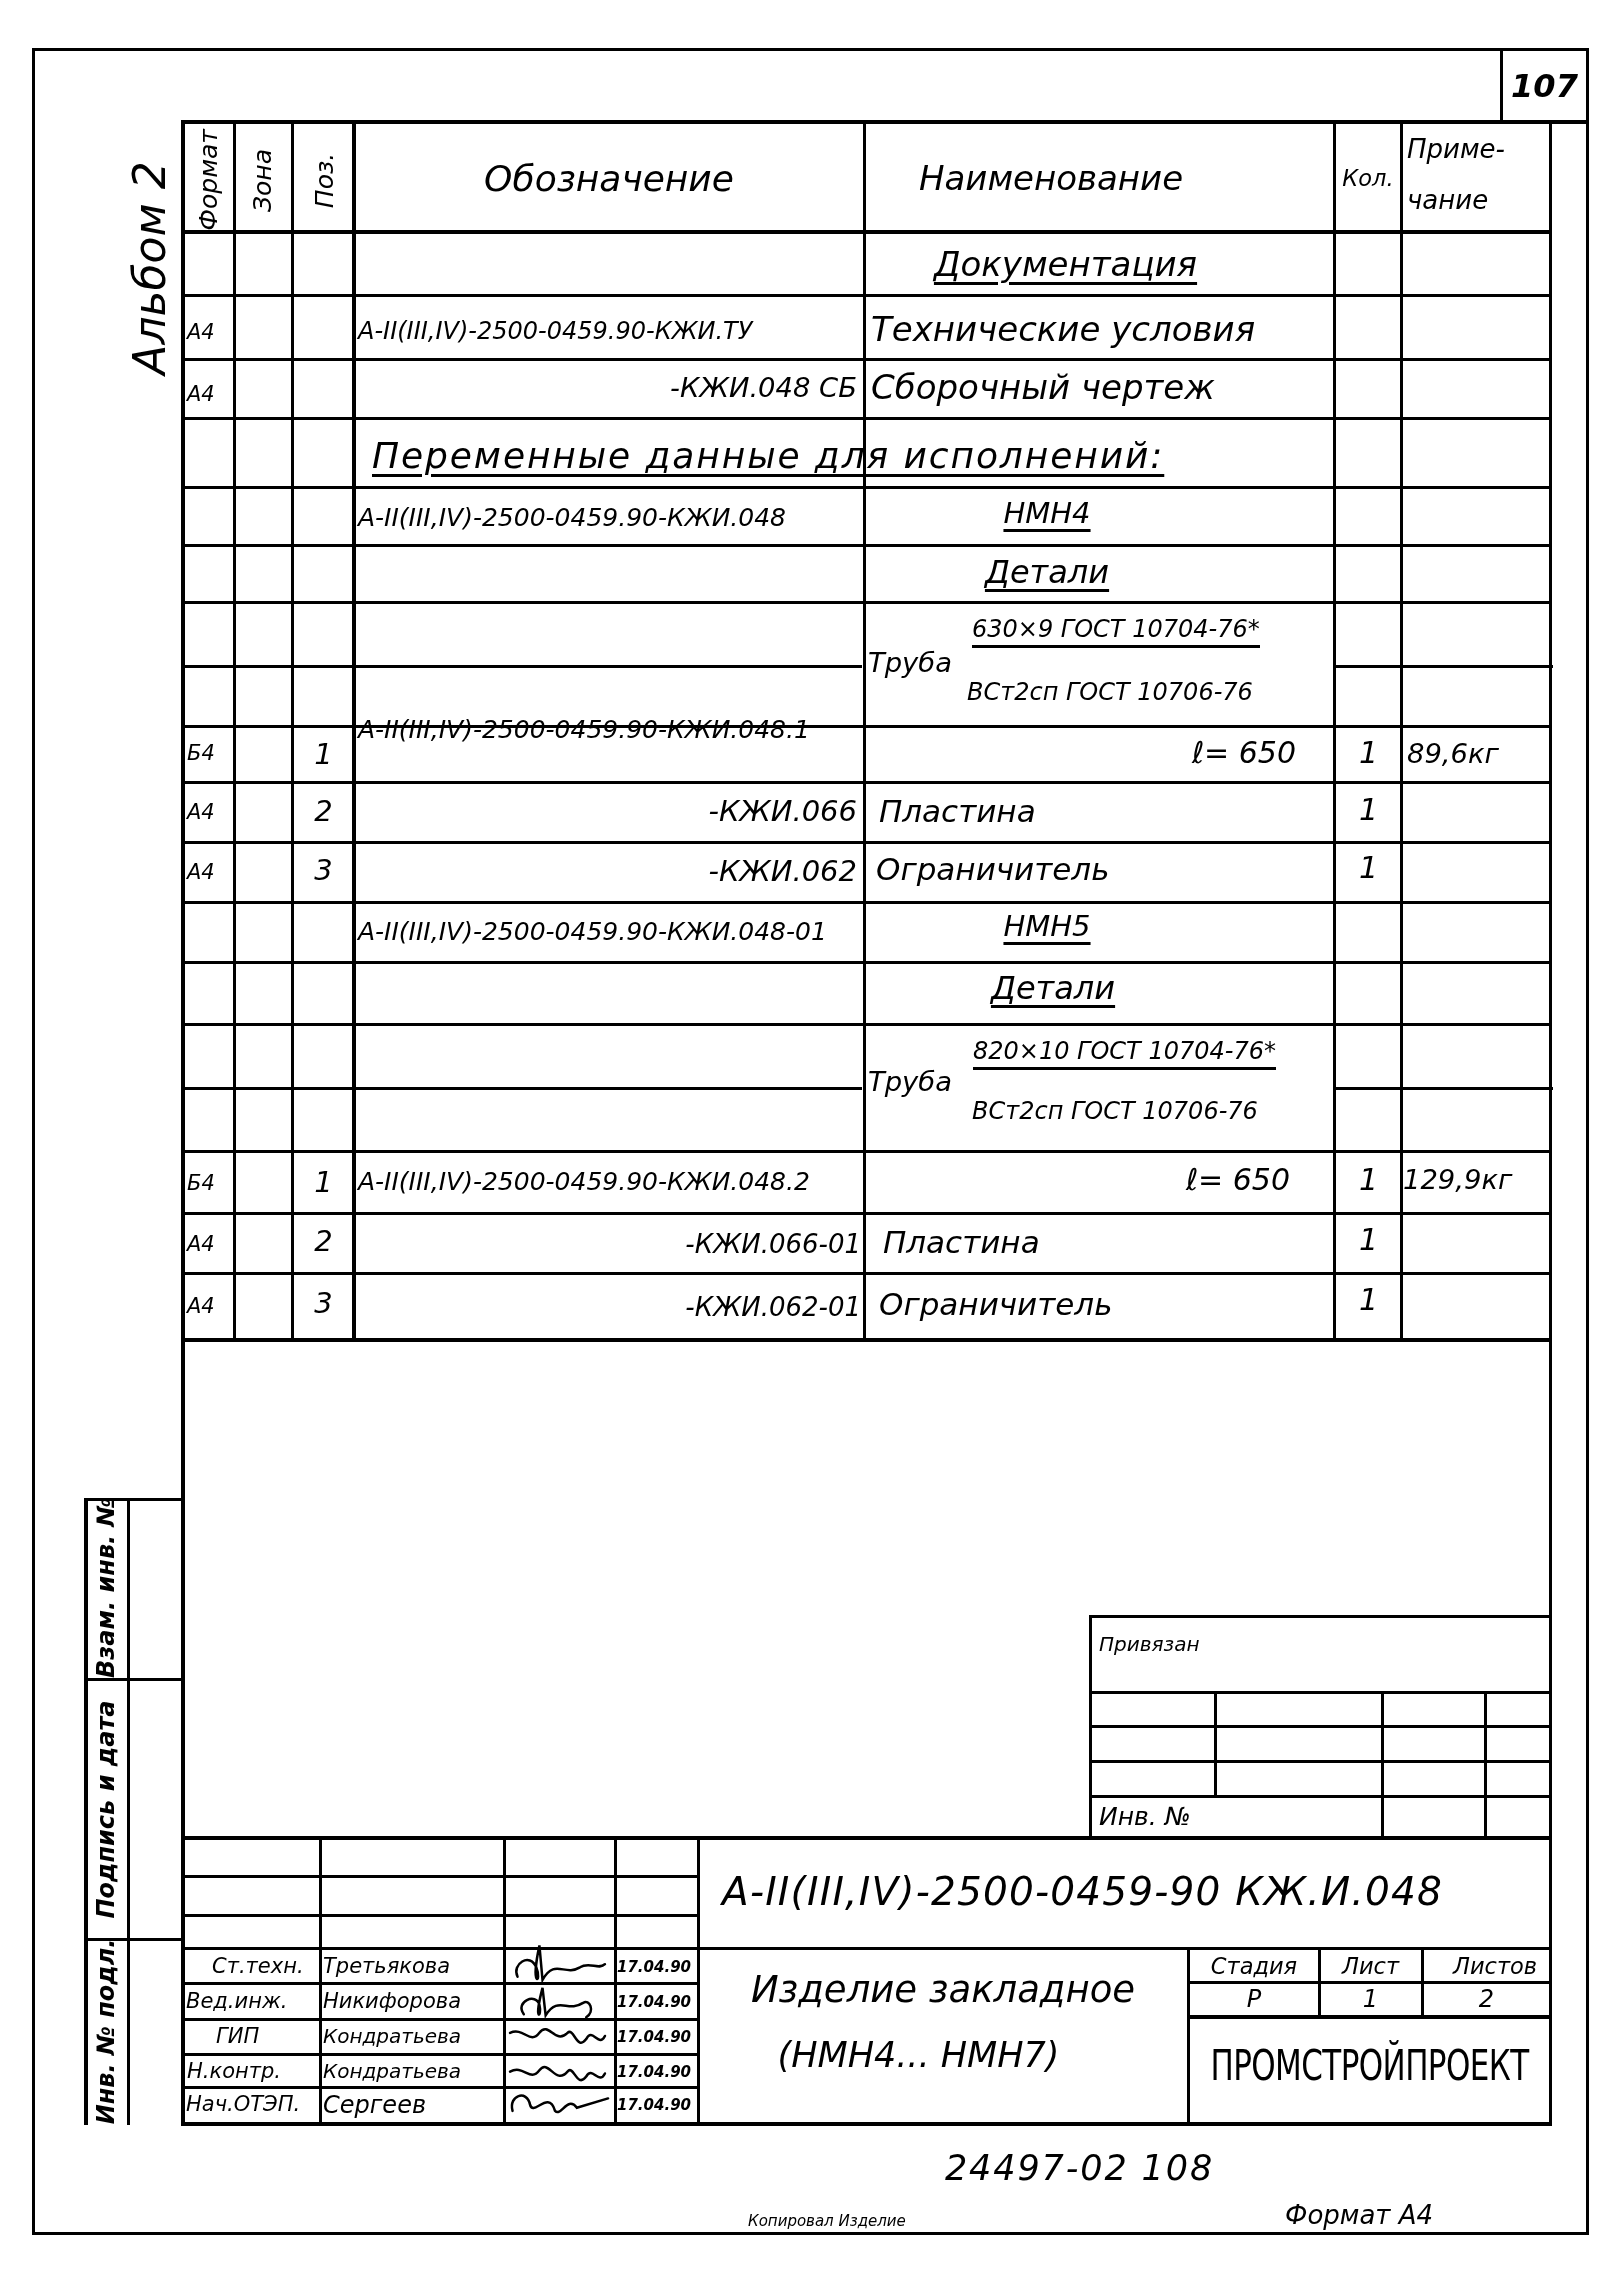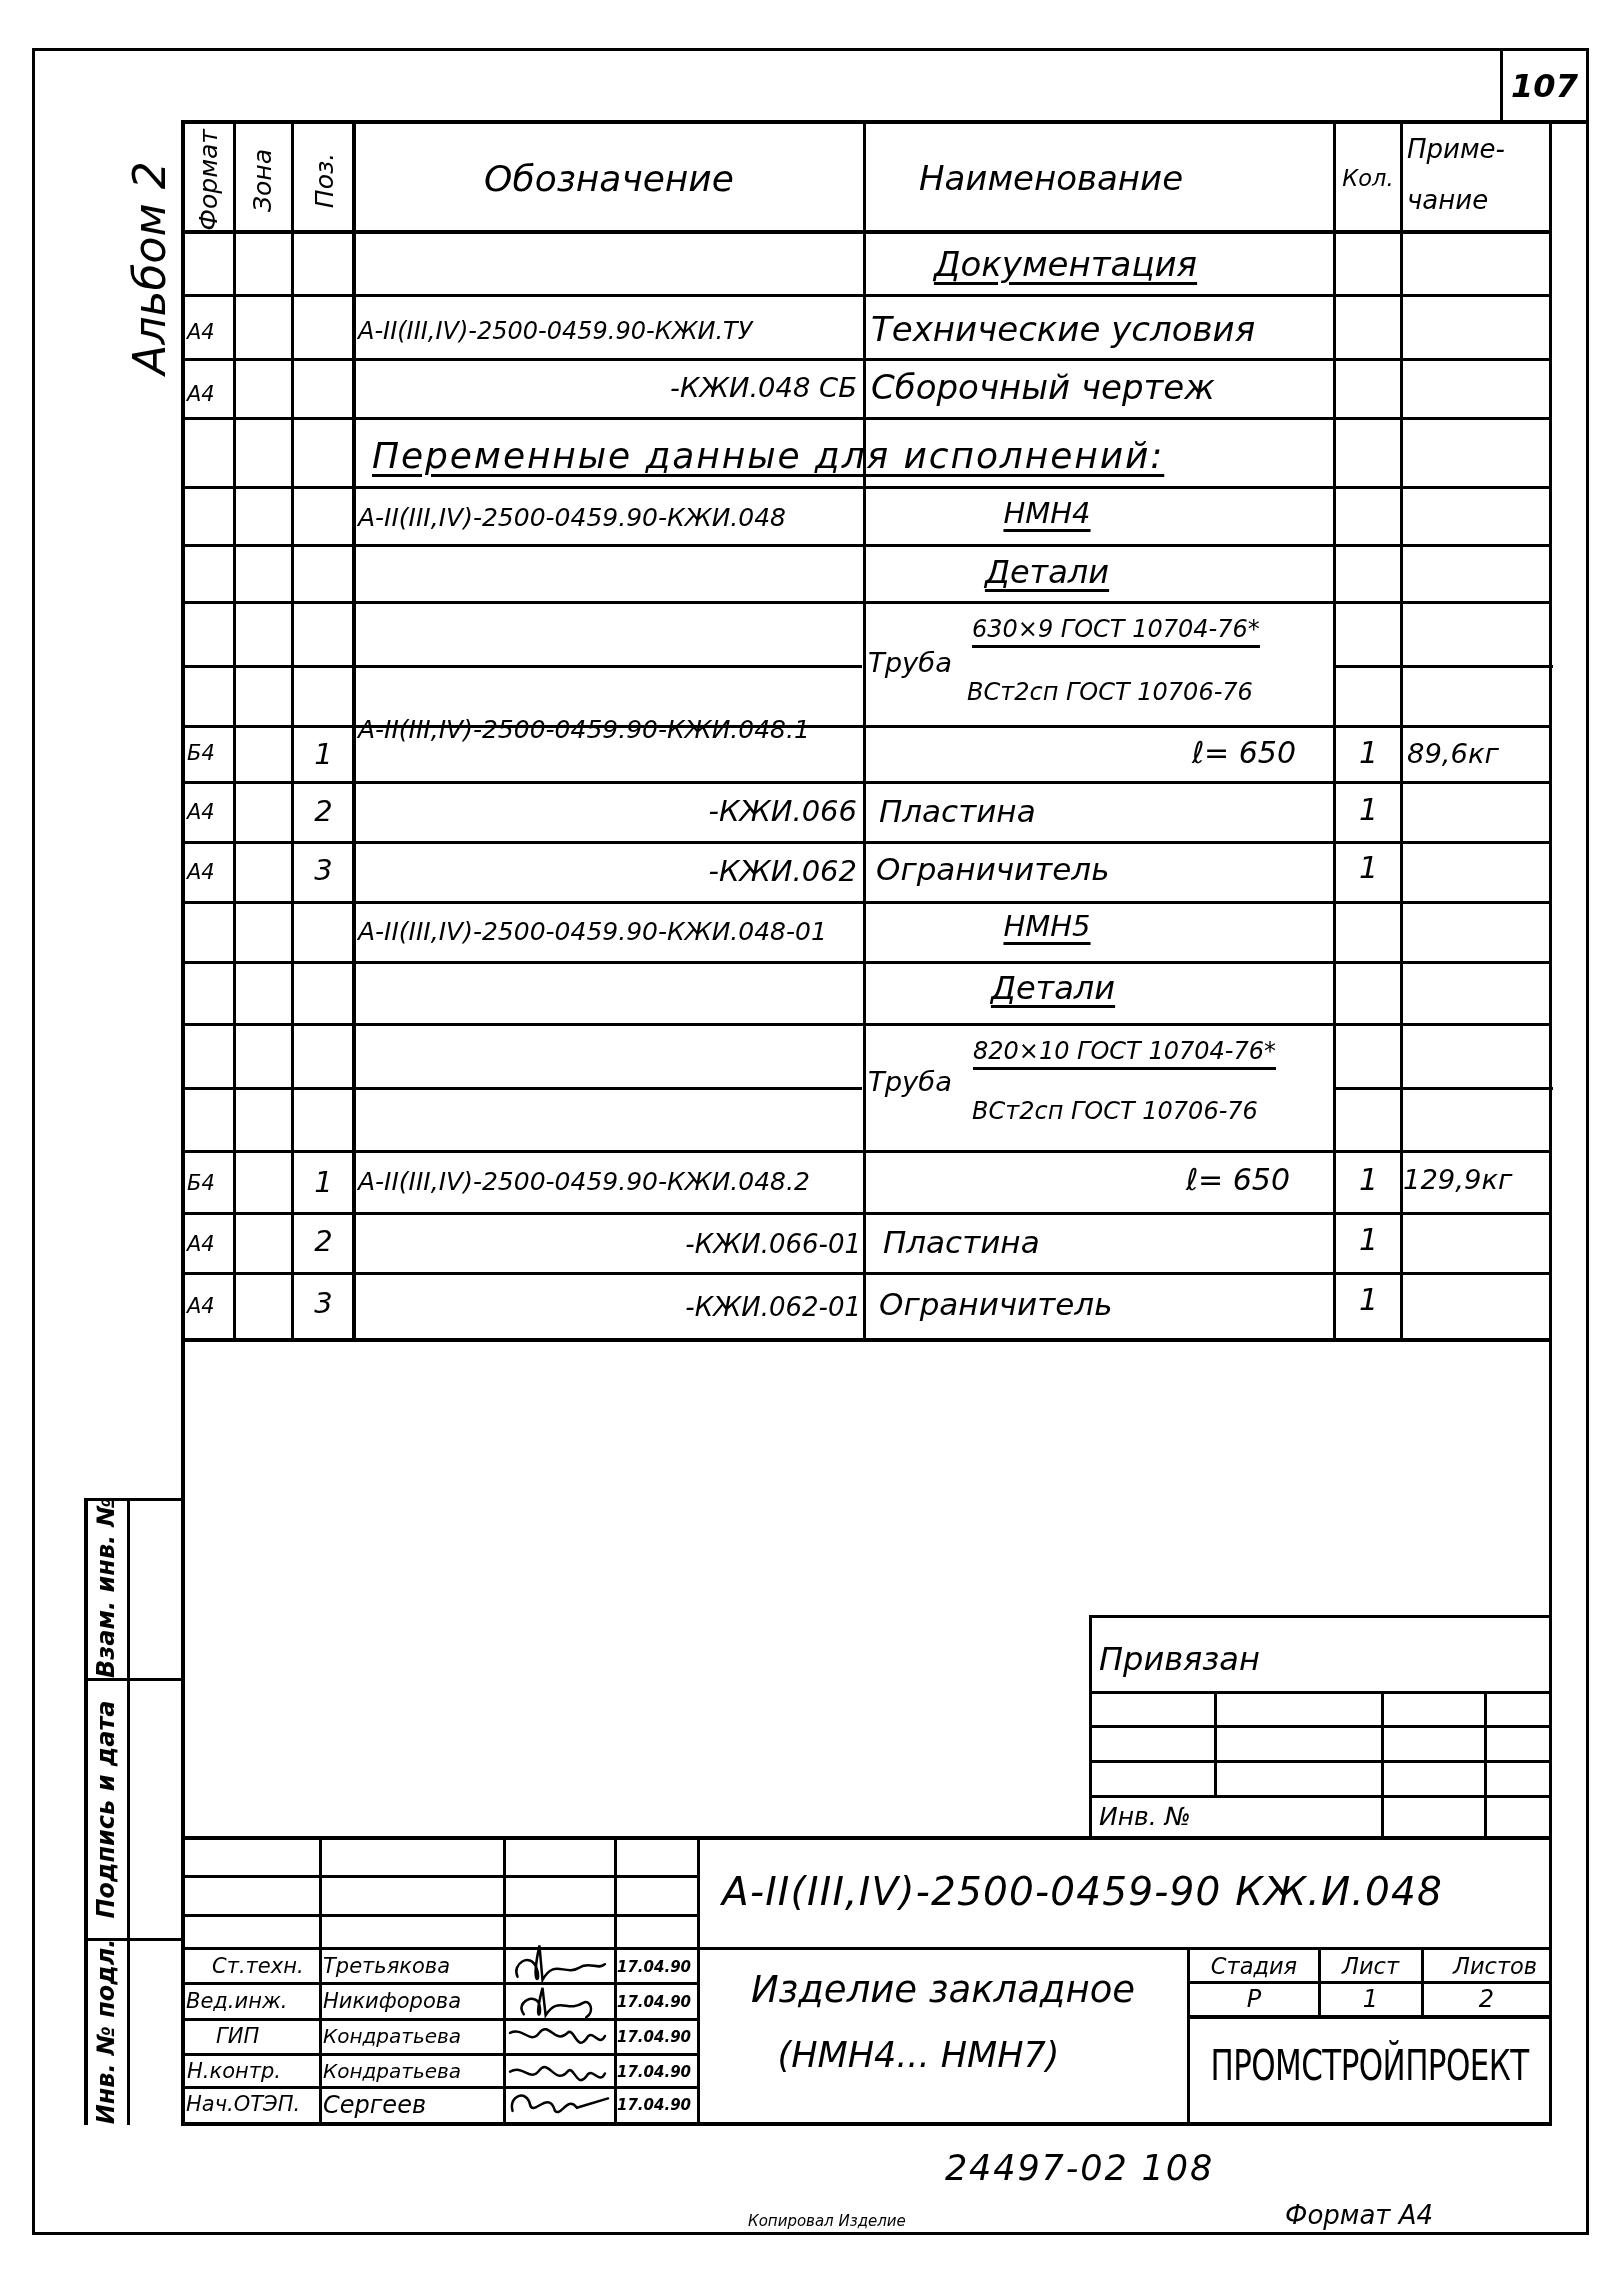--- a/index.html
+++ b/index.html
@@ -161,21 +161,21 @@
   <div class="hl" style="left:1089px;top:1615px;width:463px;height:3.1px;"></div>
   <div class="vl" style="left:1089px;top:1615px;width:3.1px;height:221px;"></div>
   <div class="hl" style="left:1089px;top:1691px;width:463px;height:3.1px;"></div>
   <div class="hl" style="left:1089px;top:1725px;width:463px;height:2.5px;"></div>
   <div class="hl" style="left:1089px;top:1760px;width:463px;height:2.5px;"></div>
   <div class="hl" style="left:1089px;top:1795px;width:463px;height:3.1px;"></div>
   <div class="vl" style="left:1214px;top:1691px;width:3.1px;height:105px;"></div>
   <div class="vl" style="left:1381px;top:1691px;width:3.1px;height:145px;"></div>
   <div class="vl" style="left:1484px;top:1691px;width:2.5px;height:145px;"></div>
 </div>
-<div class="txt" style="left:1099px;top:1634px;font-size:32px;margin-top:9px;">Привязан</div>
+<div class="txt" style="left:1099px;top:1634px;font-size:20px;">Привязан</div>
 <div class="txt" style="left:1099px;top:1804px;font-size:25px;">Инв. №</div>
 
 <div>
   <div class="hl" style="left:181px;top:1836px;width:1371px;height:3.7px;"></div>
   <div class="hl" style="left:181px;top:2122px;width:1371px;height:3.7px;"></div>
 
   <div class="hl" style="left:181px;top:1875px;width:517px;height:2.5px;"></div>
   <div class="hl" style="left:181px;top:1914px;width:517px;height:2.5px;"></div>
   <div class="hl" style="left:181px;top:1947px;width:1371px;height:3.1px;"></div>
   <div class="hl" style="left:181px;top:1982px;width:517px;height:2.5px;"></div>

